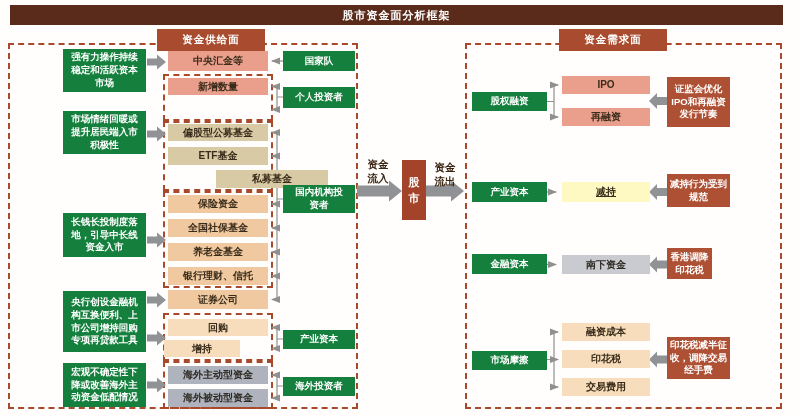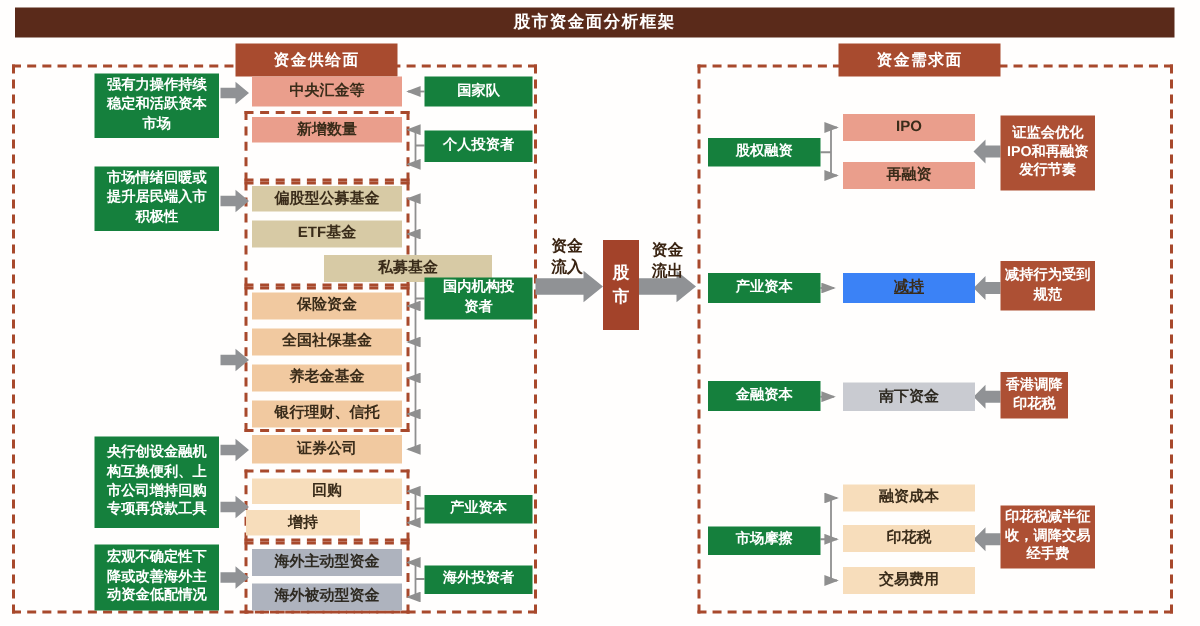--- a/index.html
+++ b/index.html
@@ -14,21 +14,21 @@
        display:flex;align-items:center;justify-content:center;letter-spacing:1px;}
   .brick{position:absolute;background:#15803d;color:#fff;font-weight:bold;font-size:9.5px;
          display:flex;align-items:center;justify-content:center;text-align:center;line-height:1.35;}
   .note{background:#ad5034;}
   .box{position:absolute;color:#3a2c1a;font-weight:bold;font-size:10px;
        display:flex;align-items:center;justify-content:center;text-align:center;line-height:1.2;}
   .pink{background:#ea9e8c;}
   .tan{background:#d7caa5;}
   .peach{background:#f1c9a0;}
   .cream{background:#f7ddbb;}
-  .tanlight{background:#3b82f6;text-decoration:underline;}
+  .tanlight{background:#fef9c3;text-decoration:underline;}
   .grayblue{background:#aeb3be;color:#2e2a22;}
   .graylight{background:#c9cbd1;color:#2e2a22;}
   .flowlabel{position:absolute;color:#3a2412;font-size:10.5px;font-weight:bold;
              text-align:center;line-height:1.3;}
   .market{position:absolute;background:#a3432a;color:#fff;font-size:11px;font-weight:bold;
           display:flex;align-items:center;justify-content:center;text-align:center;line-height:1.5;
           padding:0 5px;}
   svg.overlay{position:absolute;left:0;top:0;}
 </style>
 </head>
@@ -103,20 +103,21 @@
     </g>
   </svg>
 
   <div class="titlebar">股市资金面分析框架</div>
 
   <div class="hdr" style="left:157px;top:29px;width:108px;height:22px;">资金供给面</div>
   <div class="hdr" style="left:559px;top:29px;width:108px;height:22px;">资金需求面</div>
 
   <div class="brick" style="left:63px;top:49px;width:83px;height:43px;padding:0 4px;">强有力操作持续稳定和活跃资本市场</div>
   <div class="brick" style="left:63px;top:111px;width:83px;height:43px;padding:0 4px;">市场情绪回暖或提升居民端入市积极性</div>
+  <div class="brick" style="left:63px;top:213px;width:83px;height:44px;padding:0 4px;">长钱长投制度落地，引导中长线资金入市</div>
   <div class="brick" style="left:63px;top:291px;width:83px;height:61px;padding:0 4px;">央行创设金融机构互换便利、上市公司增持回购专项再贷款工具</div>
   <div class="brick" style="left:63px;top:363px;width:83px;height:44px;padding:0 4px;">宏观不确定性下降或改善海外主动资金低配情况</div>
 
   <div class="box pink" style="left:168px;top:51px;width:100px;height:20px;">中央汇金等</div>
   <div class="box pink" style="left:168px;top:78px;width:100px;height:17px;">新增数量</div>
   <div class="box tan" style="left:168px;top:124px;width:100px;height:17px;">偏股型公募基金</div>
   <div class="box tan" style="left:168px;top:147px;width:100px;height:18px;">ETF基金</div>
   <div class="box tan" style="left:168px;top:170px;width:112px;height:18px;margin-left:48px;">私募基金</div>
   <div class="box peach" style="left:168px;top:195px;width:100px;height:18px;">保险资金</div>
   <div class="box peach" style="left:168px;top:219px;width:100px;height:18px;">全国社保基金</div>

